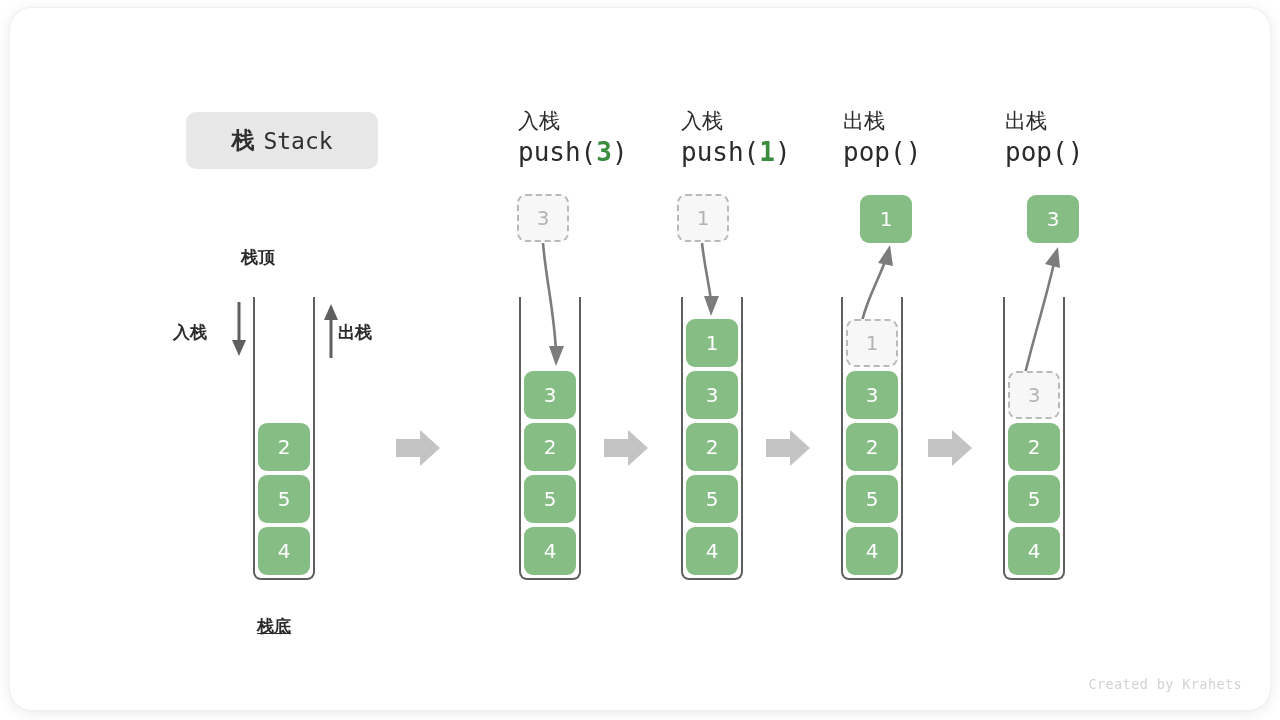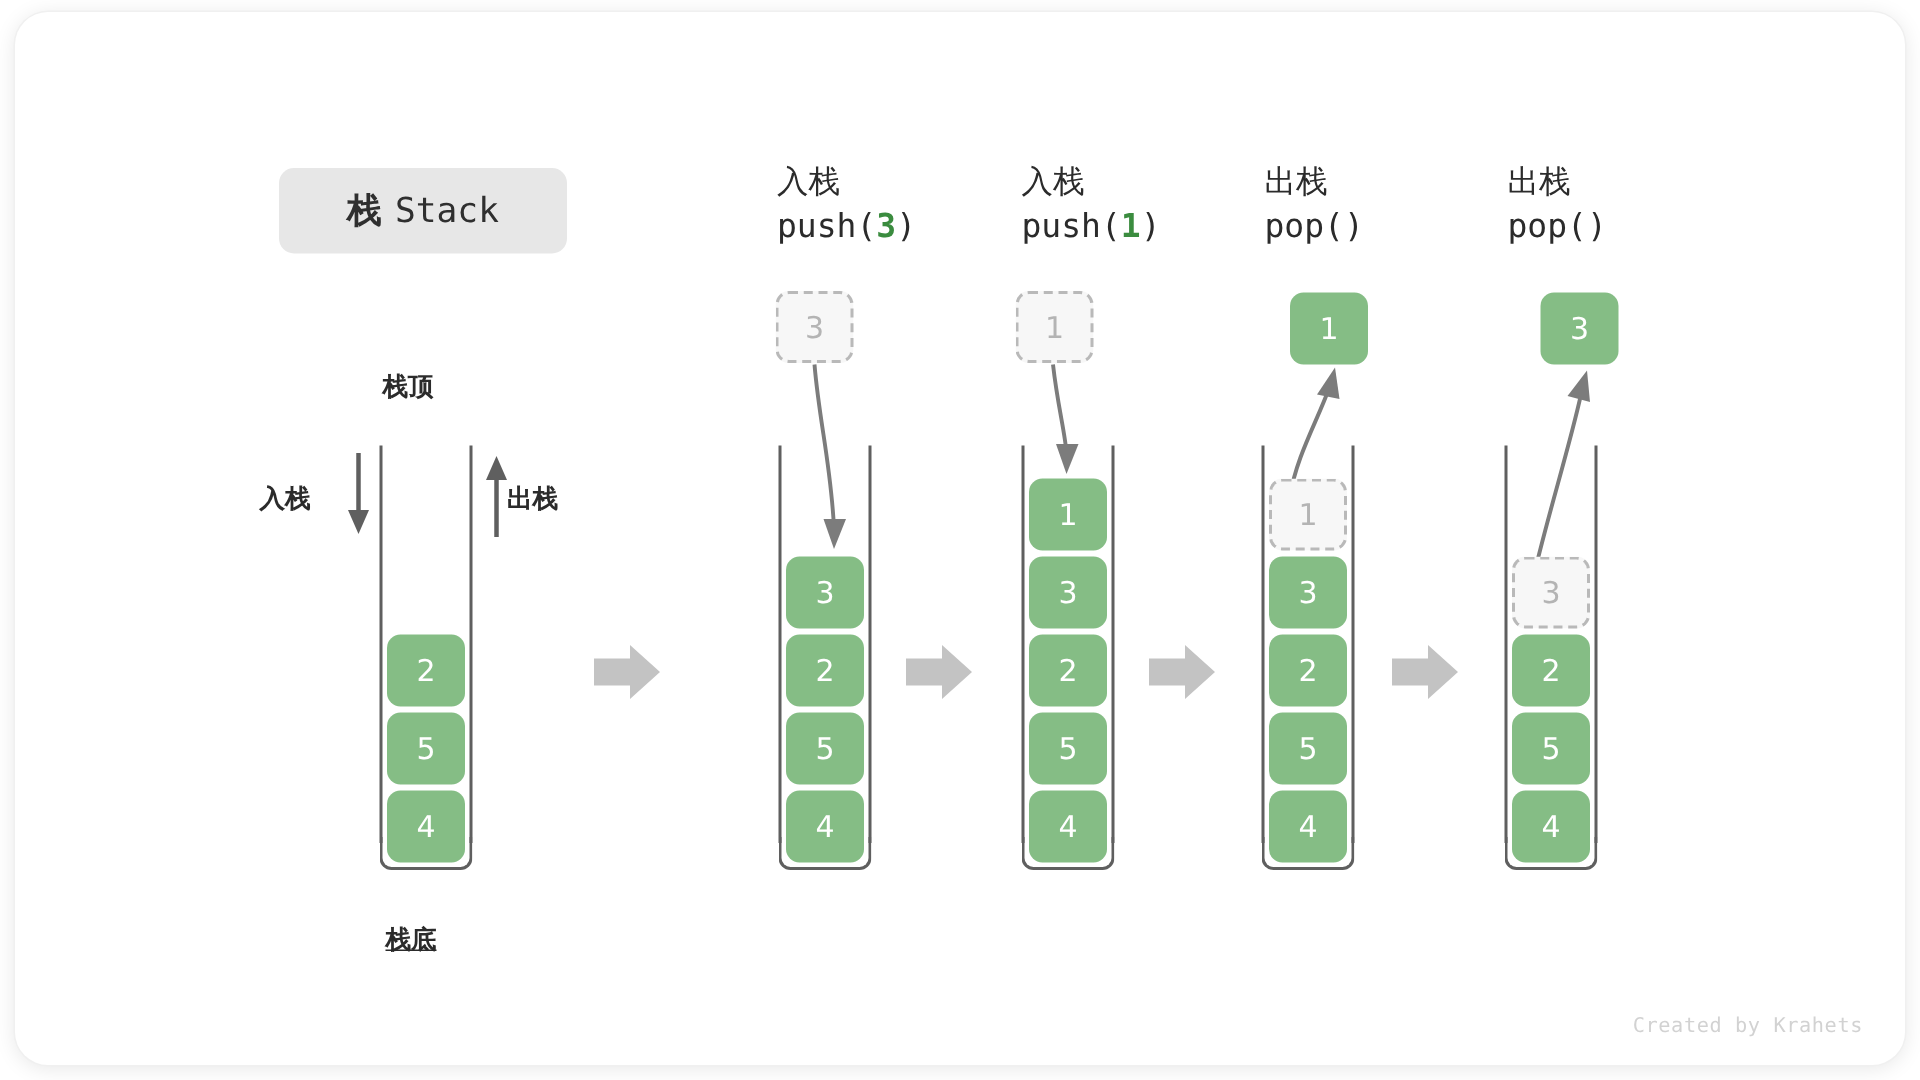--- a/index.html
+++ b/index.html
@@ -73,21 +73,21 @@
     white-space: nowrap;
     color: #2b2b2b;
   }
   .step-head .line1 {
     font-family: "DejaVu Sans", sans-serif;
     font-size: 21px;
     line-height: 30px;
   }
   .step-head .line2 {
     font-family: "DejaVu Sans Mono", monospace;
-    font-size: 22px;
+    font-size: 26px;
     line-height: 32px;
   }
   .step-head .arg {
     color: #3b8c3f;
     font-weight: bold;
   }
 
   
   .stack {
     position: absolute;
@@ -171,21 +171,21 @@
 <body>
 
 <div id="canvas">
   <div class="card"></div>
 
   <div class="title-chip">
     <span class="cn">栈</span>
     <span class="en">Stack</span>
   </div>
 
-  <div class="cjk-bold" style="left:255px; top:246px;">栈顶</div>
+  <div class="cjk-bold" style="left:241px; top:246px;">栈顶</div>
 
   <div class="cjk-bold" style="left:173px; top:321px;">入栈</div>
 
   <div class="cjk-bold" style="left:338px; top:321px;">出栈</div>
 
   <svg class="straight" style="left:228px; top:300px;" width="22" height="60">
     <line x1="11" y1="2" x2="11" y2="44" stroke="#5f5f5f" stroke-width="3"></line>
     <polygon points="11,56 4,40 18,40" fill="#5f5f5f"></polygon>
   </svg>
 

